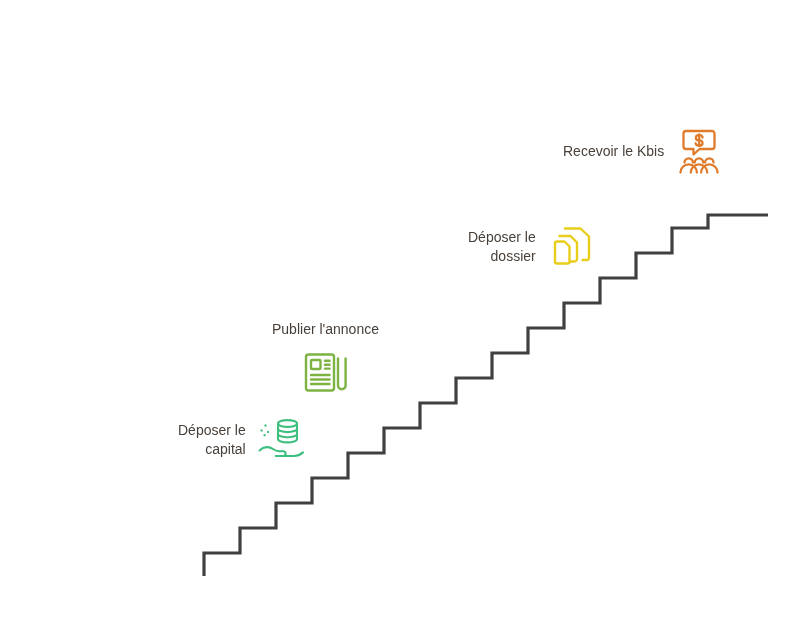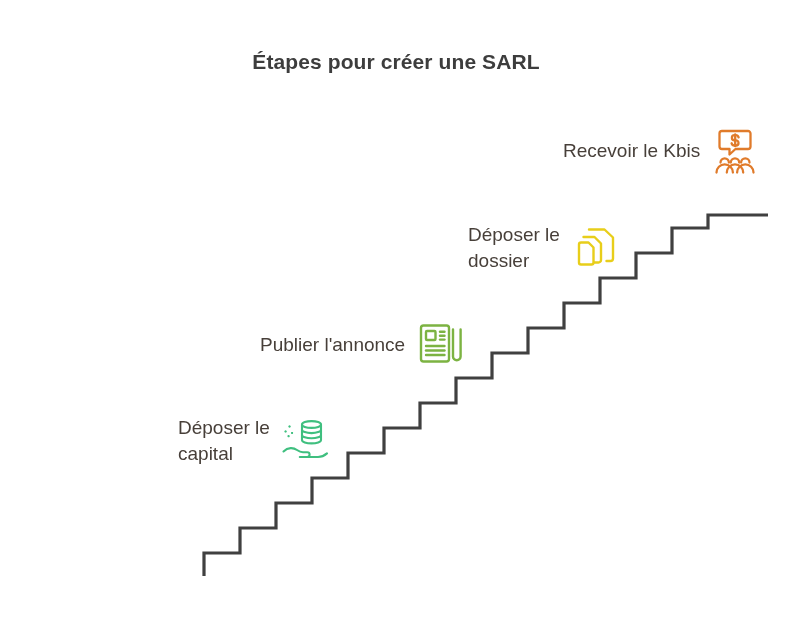--- a/index.html
+++ b/index.html
@@ -50,48 +50,47 @@
 
   
   .step {
     position: absolute;
     display: flex;
     flex-direction: row;
     align-items: center;
     gap: 10px;
   }
   .step-label {
-    font-size: 19px;
+    font-size: 14px;
     line-height: 1.35;
     color: #473f39;
-    text-align: left;
+    text-align: right;
     white-space: pre-line;
     font-weight: normal;
   }
   .step-icon {
     width: 50px;
     height: 50px;
     flex: 0 0 50px;
     display: block;
   }
   .step-icon svg { display: block; width: 50px; height: 50px; }
 
   
   #step-1 { left: 28px;  top: 508px; }
   #step-2 { left: 178px; top: 415px; }
-  #step-3 { left: 260px; top: 320px; }
+  #step-3 { left: 272px; top: 320px; flex-direction: column; }
   #step-4 { left: 468px; top: 222px; }
   #step-5 { left: 563px; top: 126px; }
 </style>
 </head>
 <body>
 
 <div id="canvas">
 
-  <div id="chart-title">Étapes pour créer une SARL</div>
 
   <svg id="staircase-svg" viewBox="0 0 792 624" xmlns="http://www.w3.org/2000/svg">
     <polyline fill="none" stroke="#404040" stroke-width="3.2" stroke-linecap="butt" stroke-linejoin="miter" points="
         204,576
         204,553
         240,553
         240,528
         276,528
         276,503
         312,503

